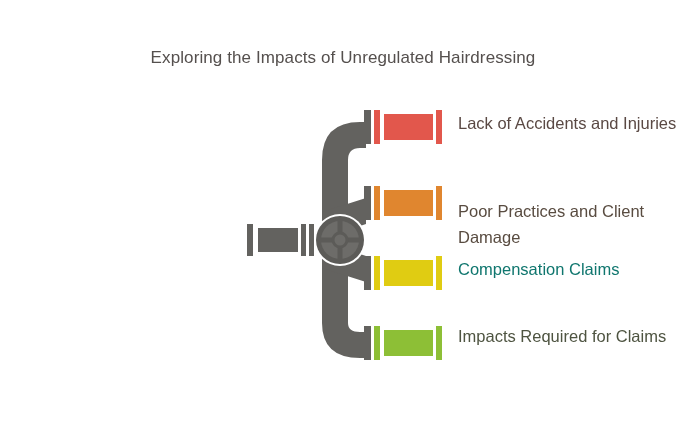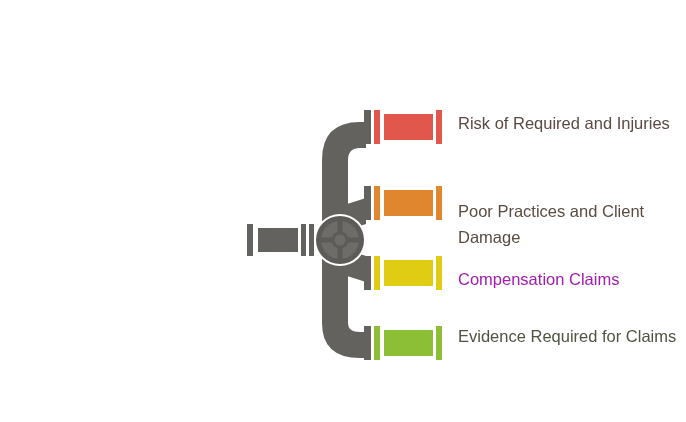--- a/index.html
+++ b/index.html
@@ -55,28 +55,29 @@
   
   .branch-label {
     position: absolute;
     left: 458px;
     width: 220px;
     font-size: 16.5px;
     line-height: 26px;
   }
   .branch-label.l1 { top: 110px; color: #5a4944; }
   .branch-label.l2 { top: 198px; color: #594c41; }
-  .branch-label.l3 { top: 266px; color: #a21caf; }
+  .branch-label.l3 { top: 256px; color: #0f766e; }
   .branch-label.l4 { top: 323px; color: #4e5441; }
 </style>
 </head>
 <body>
 
 <div id="canvas">
 
+  <div id="title">Exploring the Impacts of Unregulated Hairdressing</div>
 
 
   <svg id="diagram" width="686" height="422" viewBox="0 0 686 422">
 
     <g>
 
       <path d="M 322 240 L 322 160 Q 322 122 360 122 L 366 122 L 366 148 L 360 148
                Q 348 148 348 160 L 348 240 Z" fill="#63625f"></path>
 
       <path d="M 322 240 L 322 323 Q 322 358 360 358 L 366 358 L 366 332 L 360 332
@@ -126,18 +127,18 @@
     </g>
 
     <g>
       <rect x="364" y="326" width="7" height="34" fill="#63625f"></rect>
       <rect x="374" y="326" width="6" height="34" fill="#8dbf36"></rect>
       <rect x="384" y="330" width="49" height="26" fill="#8dbf36"></rect>
       <rect x="436" y="326" width="6" height="34" fill="#8dbf36"></rect>
     </g>
   </svg>
 
-  <div class="branch-label l1">Risk of Required and Injuries</div>
+  <div class="branch-label l1">Lack of Accidents and Injuries</div>
   <div class="branch-label l2">Poor Practices and Client Damage</div>
   <div class="branch-label l3">Compensation Claims</div>
-  <div class="branch-label l4">Evidence Required for Claims</div>
+  <div class="branch-label l4">Impacts Required for Claims</div>
 
 </div>
 
 </body></html>

